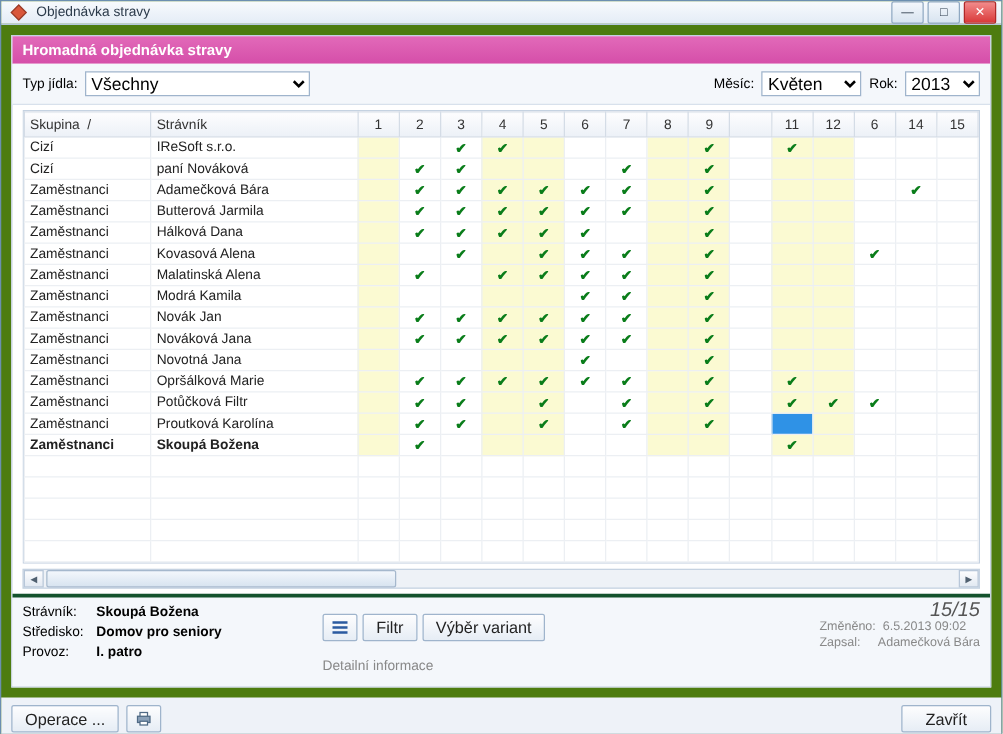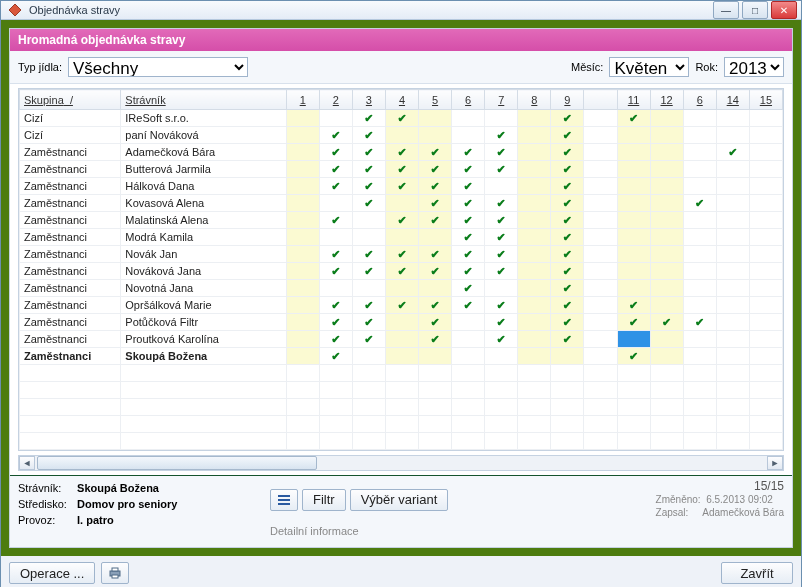--- a/index.html
+++ b/index.html
@@ -62,21 +62,21 @@
   .filters {
     padding:6px 8px;
     display:flex;
     align-items:center;
     gap:6px;
     background:#f4f7fb;
     border-bottom:1px solid #d8e1ec;
   }
   .filters .spacer { flex:1; }
   select {
-    font-family:inherit; font-size:17px;
+    font-family:inherit; font-size:14px;
     border:1px solid #9fb4cc;
     height:20px;
     background:#fff;
   }
   select.mealtype { width:180px; }
   select.month { width:80px; }
   select.year { width:60px; }
   .grid-wrap {
     flex:1;
     display:flex;
@@ -99,21 +99,20 @@
     background:linear-gradient(#fdfdfe,#ecf1f7);
     border:1px solid #d4dce6;
     font-weight:normal;
     padding:3px 4px;
     text-align:left;
     color:#333;
     font-size:11px;
     height:20px;
     white-space:nowrap;
     overflow:hidden;
-    text-decoration:underline;
   }
   table.grid th.daycol { text-align:center; width:32px; }
   table.grid th.group { width:98px; }
   table.grid th.name { width:160px; }
   table.grid td {
     border:1px solid #eceff3;
     padding:0;
     height:17px;
     text-align:center;
     font-size:11px;
@@ -149,24 +148,24 @@
     position:absolute; left:2px; top:0;
     width:280px; height:14px;
     background:linear-gradient(#f3f7fc,#d8e4f0);
     border:1px solid #a5b8cd;
     border-radius:2px;
   }
 
   .footer {
     display:flex;
     padding:4px 8px 8px 8px;
-    gap:12px;
+    gap:0;
     align-items:flex-start;
     background:#f4f7fb;
-    border-top:1px solid #14532d;
+    border-top:3px solid #14532d;
   }
   .footer .detail-left {
     width:240px;
     font-size:11px;
     line-height:16px;
   }
   .footer .detail-left .lbl { display:inline-block; width:56px; }
   .footer .detail-left .val { font-weight:bold; }
   .footer .detail-right {
     flex:1;
@@ -187,21 +186,21 @@
     display:inline-flex; align-items:center; justify-content:center;
   }
   .btn.iconbtn { width:28px; padding:0; }
   .meta-right {
     margin-left:auto;
     color:#888;
     font-size:10px;
     text-align:left;
     line-height:13px;
   }
-  .meta-right .count { float:right; color:#555; font-size:12px; margin-left:16px; }
+  .meta-right .count { float:right; color:#555; font-size:16px; margin-left:16px;font-style:italic; }
   .detail-line {
     color:#888; font-size:11px; margin-bottom:2px;
   }
   .type-line {
     color:#222; font-size:11px;
   }
   .type-line .val { font-weight:bold; }
 
   .bottombar {
     display:flex;

